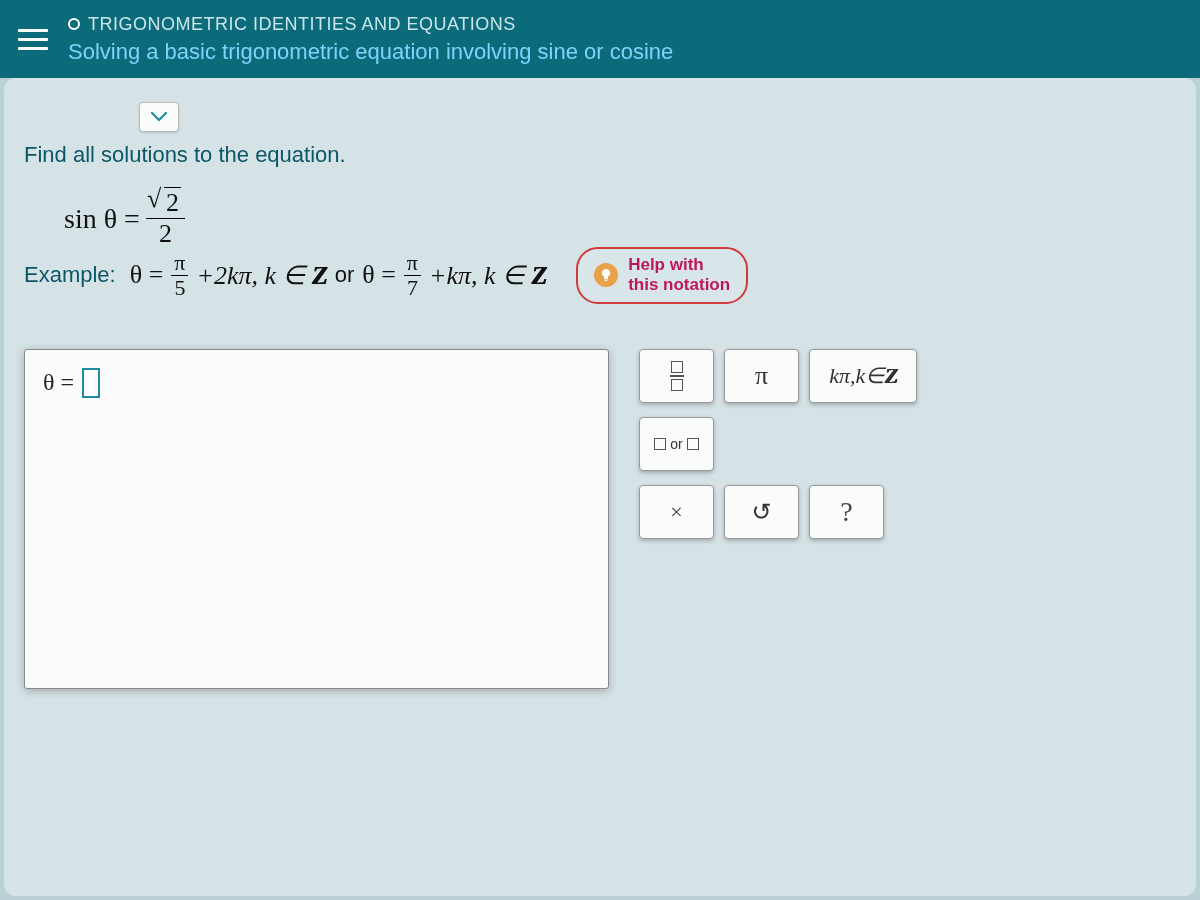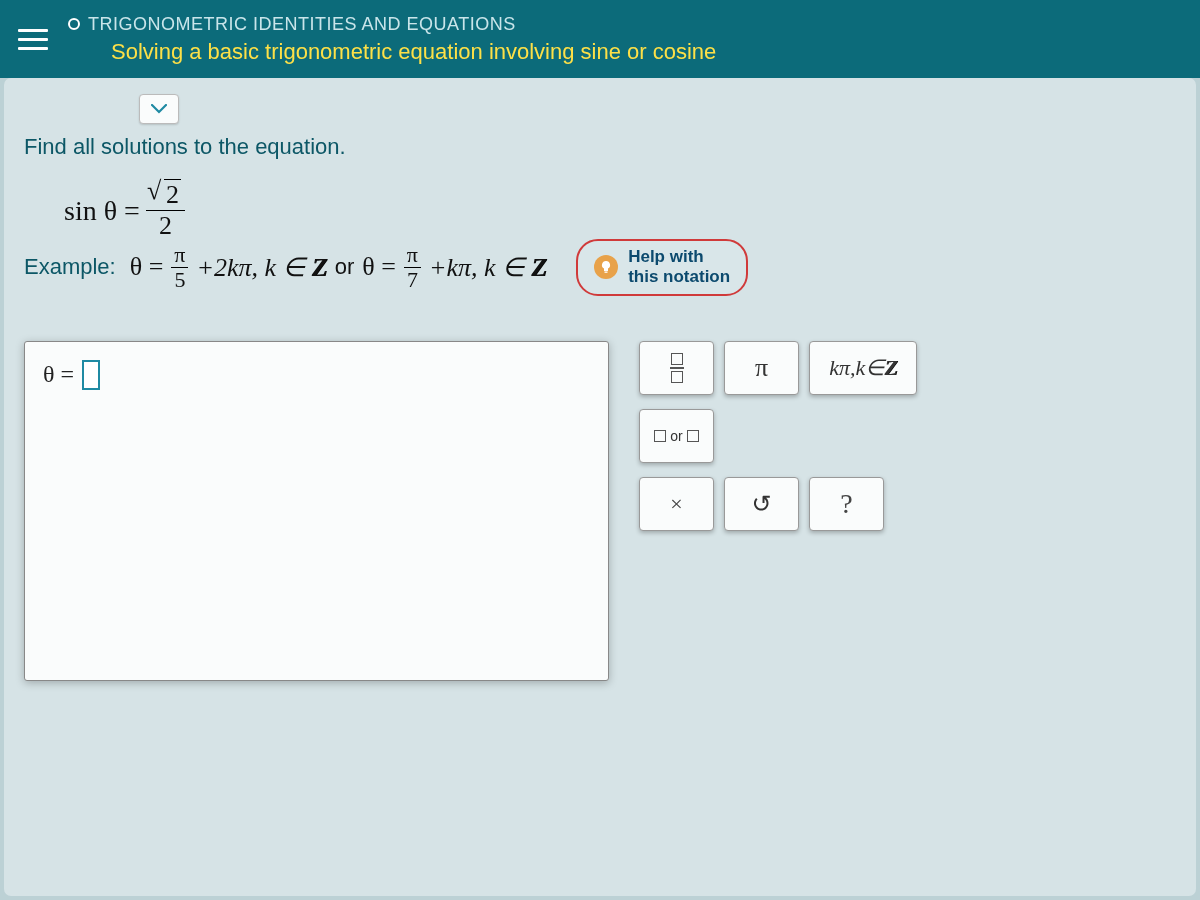--- a/index.html
+++ b/index.html
@@ -30,28 +30,28 @@
   .header-text { color: #fff; }
   .breadcrumb {
     display: flex; align-items: center; gap: 8px;
     font-size: 18px; letter-spacing: 0.5px;
     color: #c9e5ea;
     margin-bottom: 4px;
   }
   .bc-dot {
     width: 12px; height: 12px; border: 2px solid #fff; border-radius: 50%;
   }
-  .title { font-size: 22px; color: #fde047; margin-left: 43px; }
+  .title { font-size: 22px; color: #7dd3fc; }
 
   .content {
     background: #d6e3e6;
     margin: 0 4px 4px 4px;
-    padding: 16px 20px 20px 20px;
+    padding: 24px 20px 20px 20px;
     height: calc(100% - 78px - 4px);
-    border-radius: 7px;
+    border-radius: 12px;
   }
 
   .collapse-btn {
     width: 40px; height: 30px;
     background: #fafcfc;
     border: 1px solid #bbb;
     border-radius: 4px;
     box-shadow: 0 1px 2px rgba(0,0,0,0.15);
     display: flex; align-items: center; justify-content: center;
     margin-left: 115px;
@@ -121,21 +121,21 @@
     display: flex; align-items: center; gap: 10px;
     cursor: pointer;
     background: #d9e6e9;
   }
   .bulb {
     width: 24px; height: 24px; border-radius: 50%;
     background: #e8a24a;
     display: flex; align-items: center; justify-content: center;
     color: #fff;
   }
-  .help-text { color: #0c4a6e; font-size: 17px; font-weight: bold; line-height: 1.2; }
+  .help-text { color: #be185d; font-size: 17px; font-weight: bold; line-height: 1.2; }
 
   .work-area {
     display: flex; gap: 30px; align-items: flex-start;
   }
   .answer-box {
     width: 585px; height: 340px;
     background: #fafcfc;
     border: 1px solid #888;
     border-radius: 3px;
     box-shadow: 0 2px 8px rgba(0,0,0,0.25);

